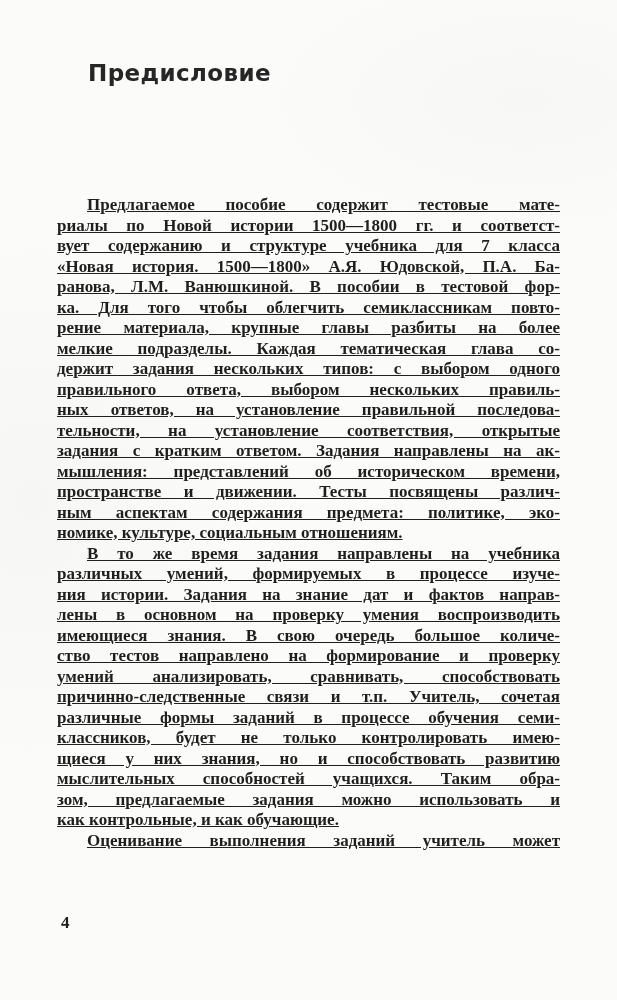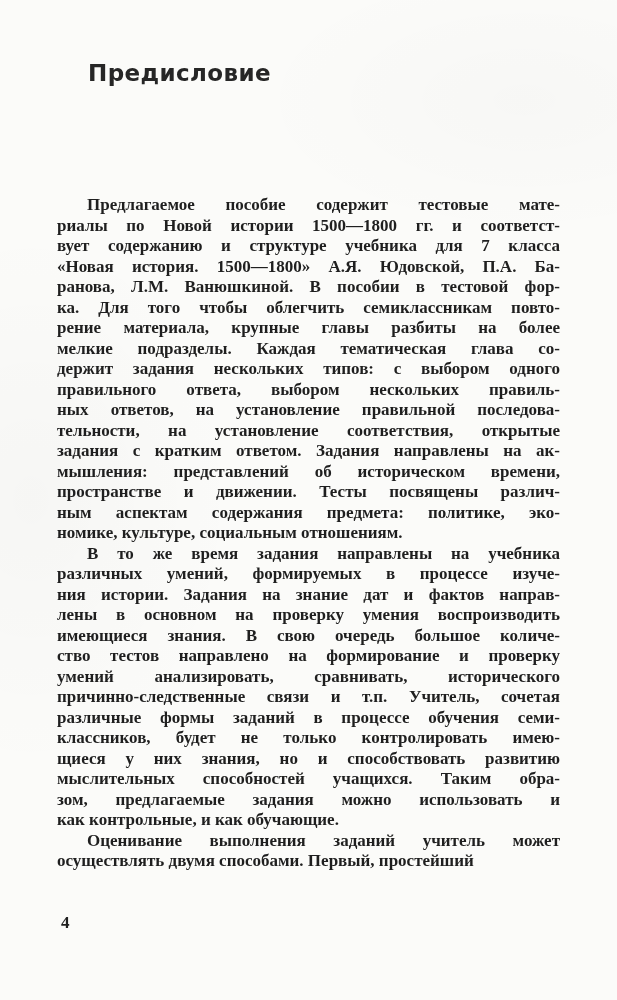--- a/index.html
+++ b/index.html
@@ -39,20 +39,21 @@
     left: 57px;
     width: 503px;
     font-family: "Liberation Serif", serif;
     font-weight: 600;
     font-size: 17px;
     line-height: 20.5px;
     color: #1f1f1f;
   }
   .paragraph {
     margin: 0;
+    text-decoration: underline;
   }
   .line {
     text-align: justify;
     text-align-last: justify;
     white-space: nowrap;
     
     text-rendering: optimizeLegibility;
   }
   .line.first {
     text-indent: 30px;
@@ -97,29 +98,28 @@
         <div class="line">ным аспектам содержания предмета: политике, эко-</div>
         <div class="line last">номике, культуре, социальным отношениям.</div>
       </div>
       <div class="paragraph">
         <div class="line first">В то же время задания направлены на учебника</div>
         <div class="line">различных умений, формируемых в процессе изуче-</div>
         <div class="line">ния истории. Задания на знание дат и фактов направ-</div>
         <div class="line">лены в основном на проверку умения воспроизводить</div>
         <div class="line">имеющиеся знания. В свою очередь большое количе-</div>
         <div class="line">ство тестов направлено на формирование и проверку</div>
-        <div class="line">умений анализировать, сравнивать, исторического</div>
+        <div class="line">умений анализировать, сравнивать, способствовать</div>
         <div class="line">причинно-следственные связи и т.п. Учитель, сочетая</div>
         <div class="line">различные формы заданий в процессе обучения семи-</div>
         <div class="line">классников, будет не только контролировать имею-</div>
         <div class="line">щиеся у них знания, но и способствовать развитию</div>
         <div class="line">мыслительных способностей учащихся. Таким обра-</div>
         <div class="line">зом, предлагаемые задания можно использовать и</div>
         <div class="line last">как контрольные, и как обучающие.</div>
       </div>
       <div class="paragraph">
         <div class="line first">Оценивание выполнения заданий учитель может</div>
-        <div class="line last">осуществлять двумя способами. Первый, простейший</div>
       </div>
     </div>
 
   <div class="page-number">4</div>
 </div>
 
 </body></html>

